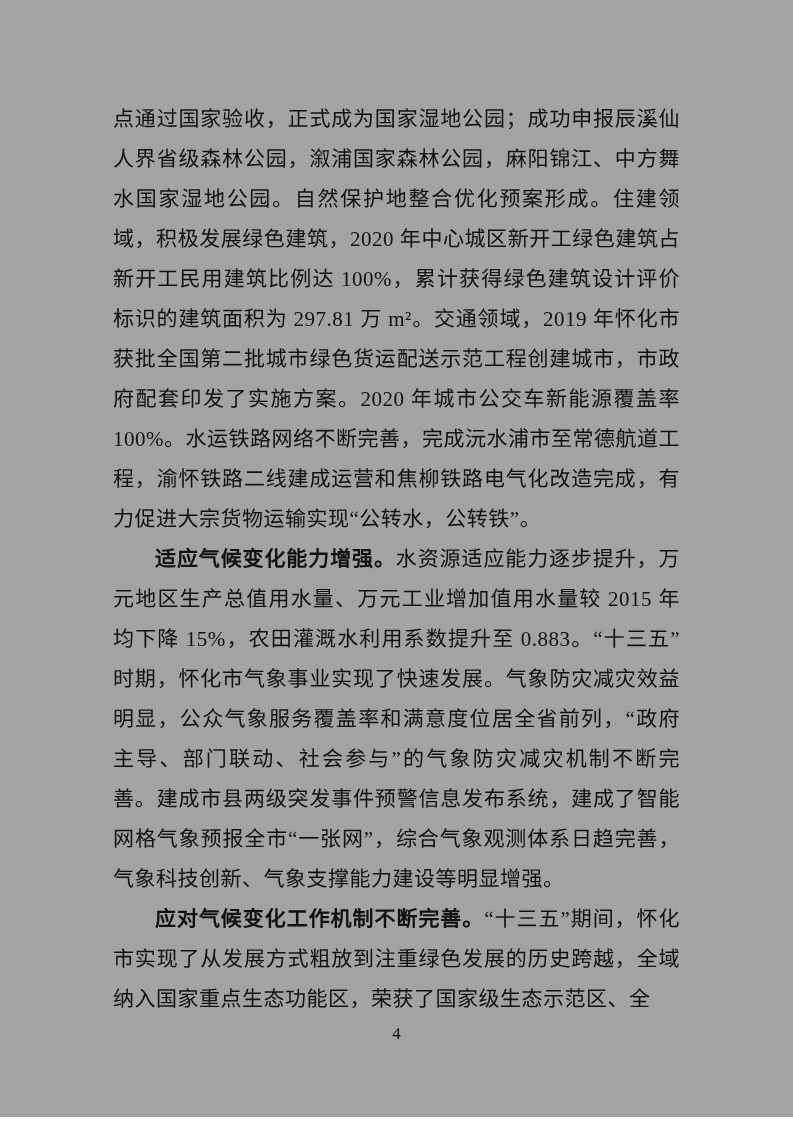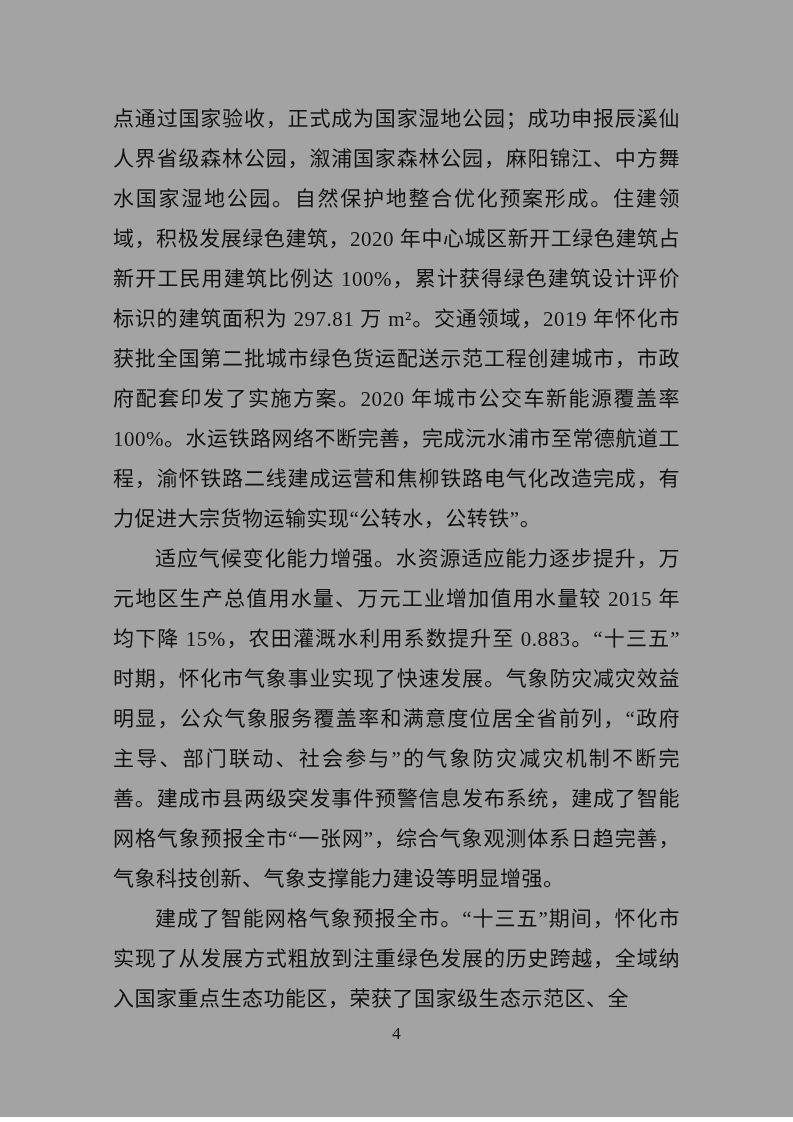--- a/index.html
+++ b/index.html
@@ -28,37 +28,37 @@
     letter-spacing: 0.5px;
   }
   .para {
     margin: 0;
     padding: 0;
   }
   .para.indent {
     text-indent: 2em;
   }
   .run-bold {
-    font-weight: 400;
+    font-weight: 700;
     font-family: "Liberation Sans", "DejaVu Sans", sans-serif;
   }
   .page-number {
     position: absolute;
     left: 0;
     top: 1022px;
     width: 793px;
     text-align: center;
     font-size: 17px;
     line-height: 24px;
     color: #111111;
   }
 </style>
 </head>
 <body>
 
 <div class="page">
   <div class="doc-body">
       <p class="para"><span class="run">点通过国家验收，正式成为国家湿地公园；成功申报辰溪仙人界省级森林公园，溆浦国家森林公园，麻阳锦江、中方舞水国家湿地公园。自然保护地整合优化预案形成。住建领域，积极发展绿色建筑，2020 年中心城区新开工绿色建筑占新开工民用建筑比例达 100%，累计获得绿色建筑设计评价标识的建筑面积为 297.81 万 m²。交通领域，2019 年怀化市获批全国第二批城市绿色货运配送示范工程创建城市，市政府配套印发了实施方案。2020 年城市公交车新能源覆盖率 100%。水运铁路网络不断完善，完成沅水浦市至常德航道工程，渝怀铁路二线建成运营和焦柳铁路电气化改造完成，有力促进大宗货物运输实现“公转水，公转铁”。</span></p>
       <p class="para indent"><span class="run run-bold">适应气候变化能力增强。</span><span class="run">水资源适应能力逐步提升，万元地区生产总值用水量、万元工业增加值用水量较 2015 年均下降 15%，农田灌溉水利用系数提升至 0.883。“十三五”时期，怀化市气象事业实现了快速发展。气象防灾减灾效益明显，公众气象服务覆盖率和满意度位居全省前列，“政府主导、部门联动、社会参与”的气象防灾减灾机制不断完善。建成市县两级突发事件预警信息发布系统，建成了智能网格气象预报全市“一张网”，综合气象观测体系日趋完善，气象科技创新、气象支撑能力建设等明显增强。</span></p>
-      <p class="para indent"><span class="run run-bold">建成了智能网格气象预报全市。</span><span class="run">“十三五”期间，怀化市实现了从发展方式粗放到注重绿色发展的历史跨越，全域纳入国家重点生态功能区，荣获了国家级生态示范区、全</span></p>
+      <p class="para indent"><span class="run run-bold">应对气候变化工作机制不断完善。</span><span class="run">“十三五”期间，怀化市实现了从发展方式粗放到注重绿色发展的历史跨越，全域纳入国家重点生态功能区，荣获了国家级生态示范区、全</span></p>
     </div>
   <div class="page-number">4</div>
 </div>
 
 </body></html>

